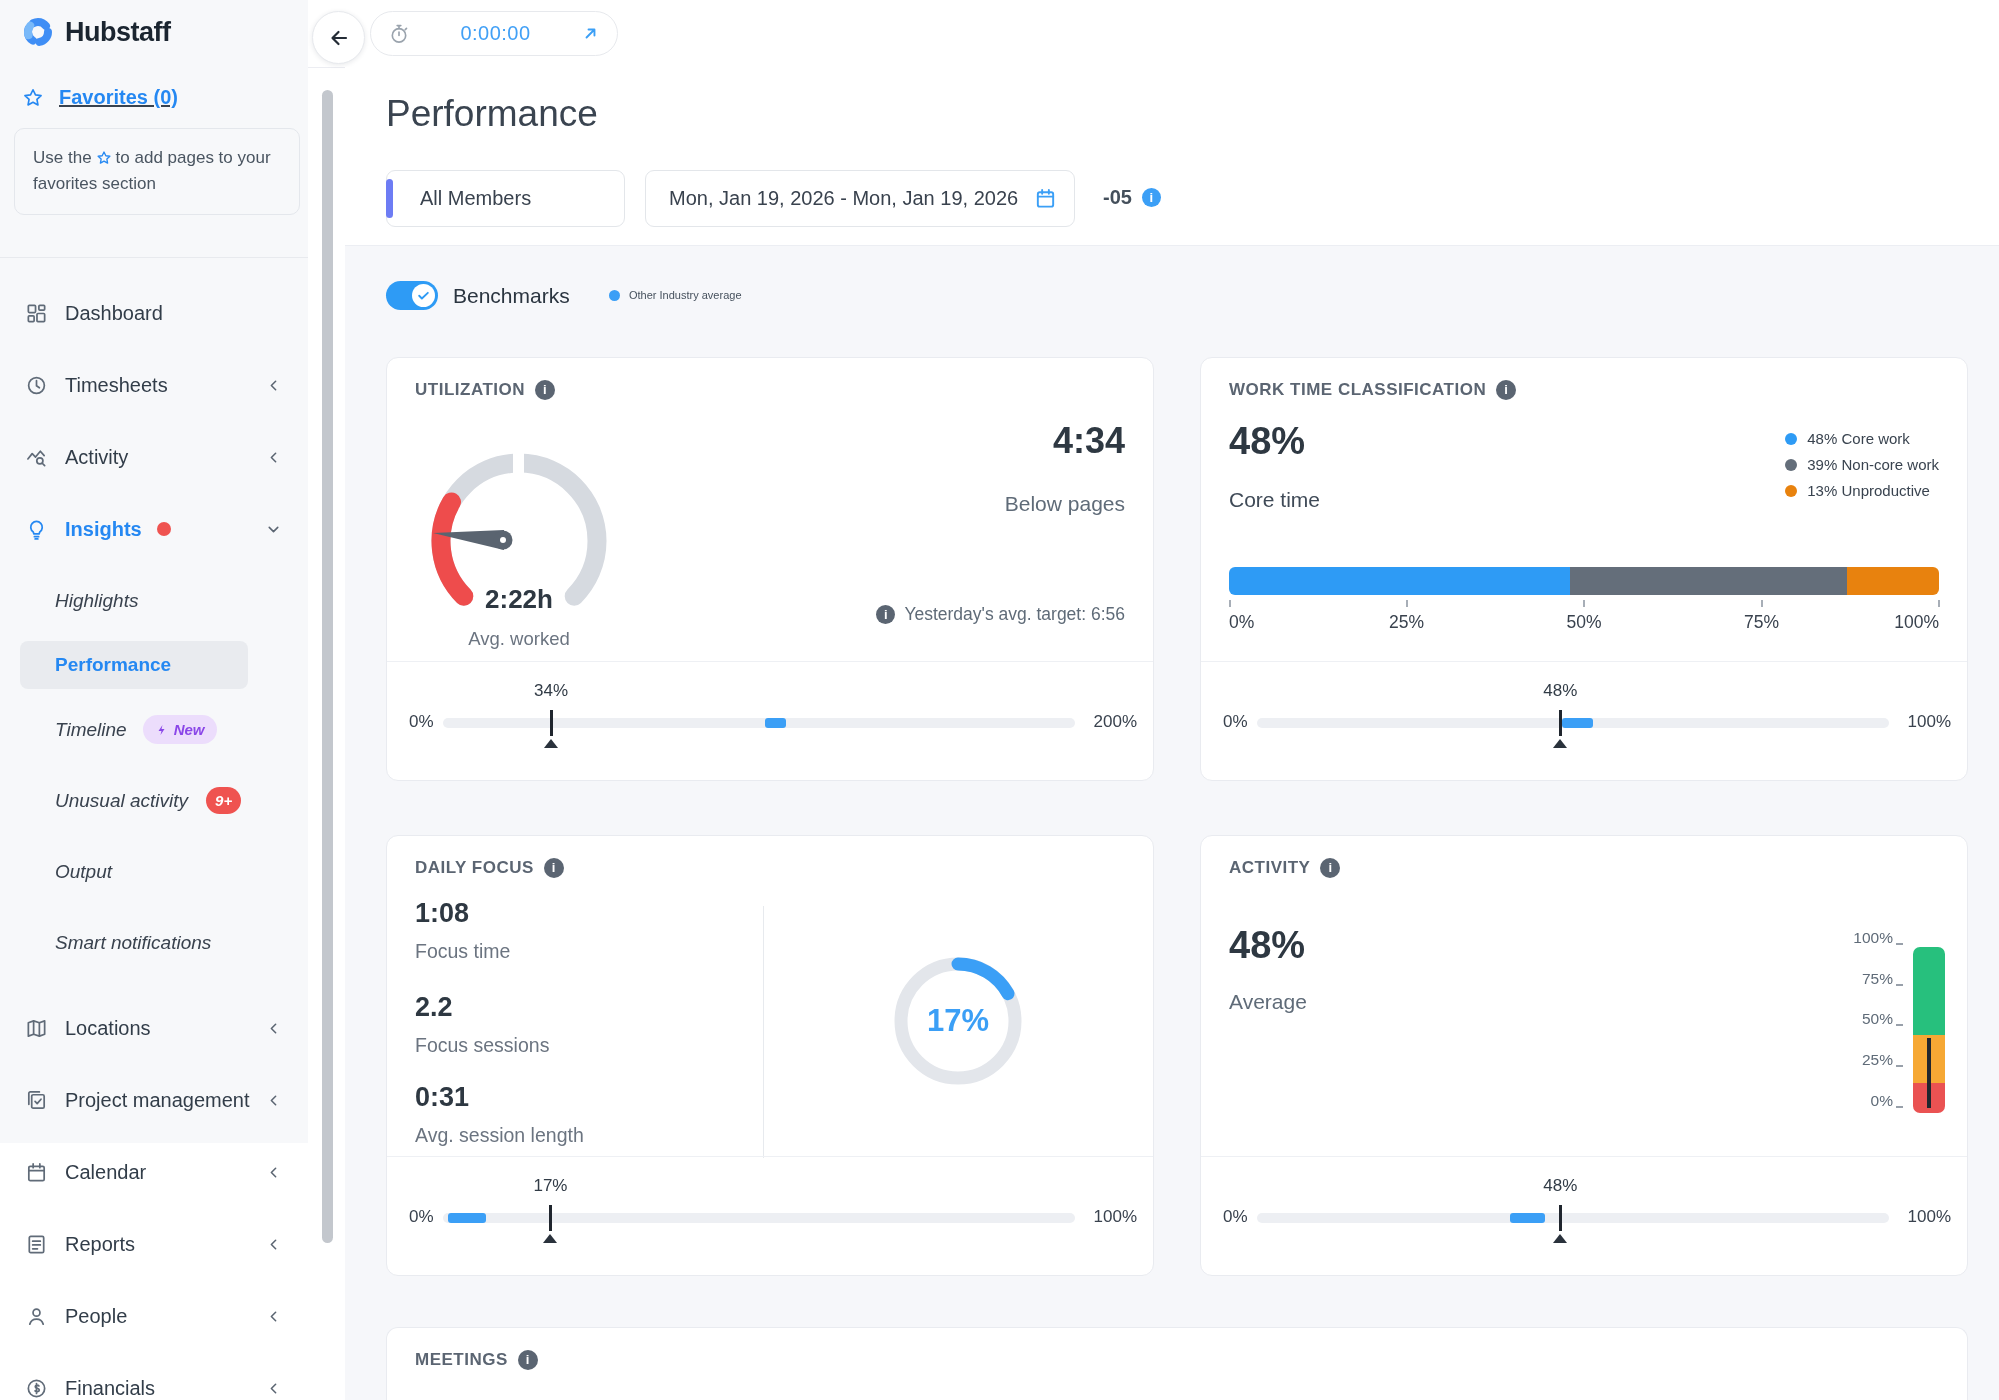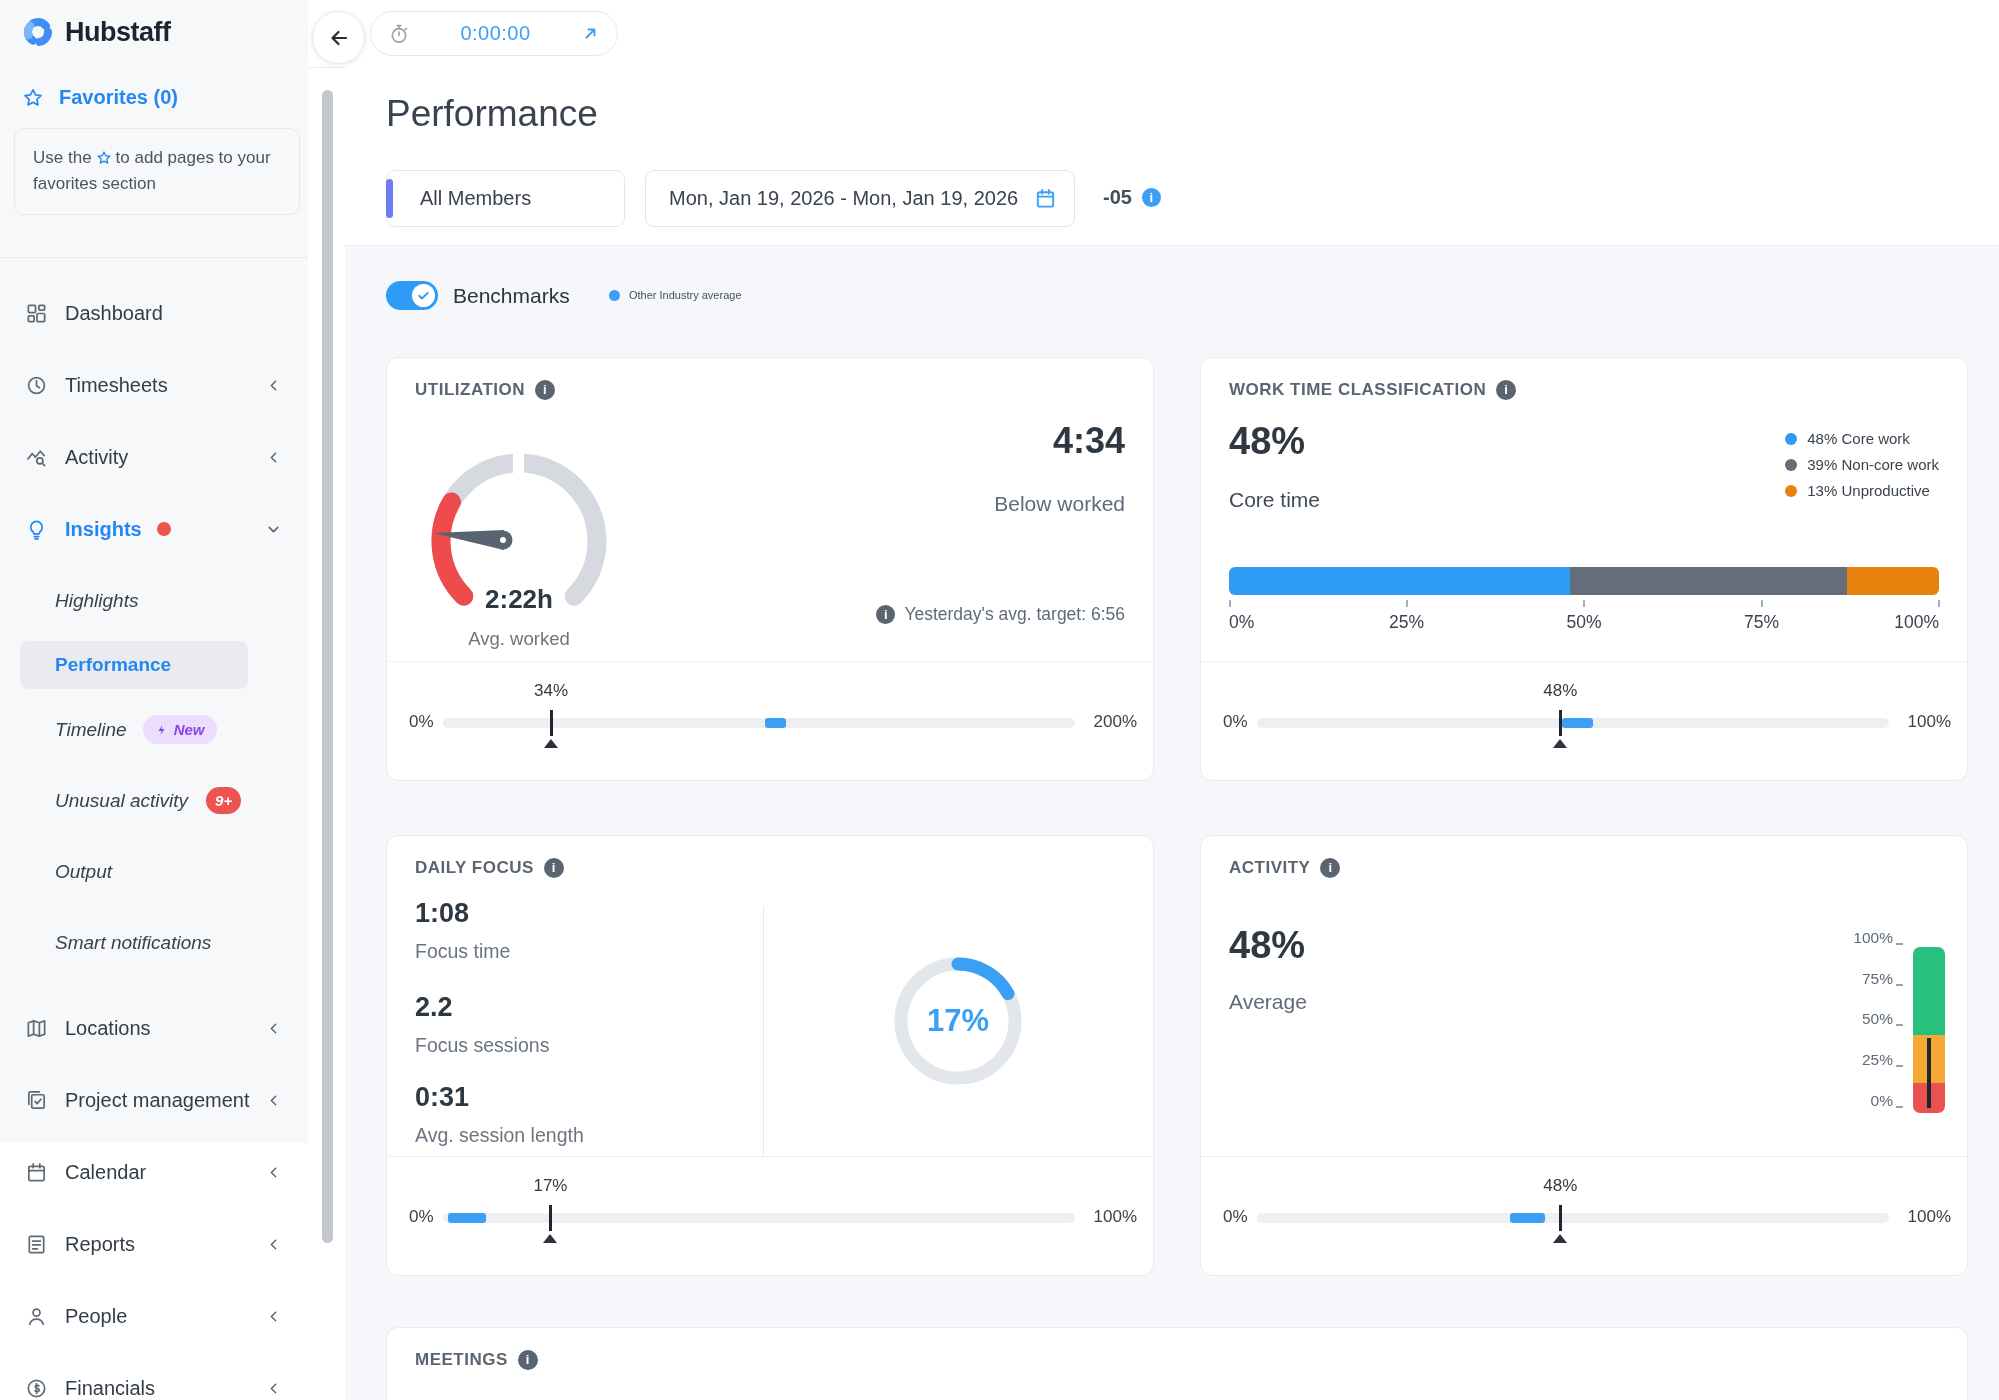--- a/index.html
+++ b/index.html
@@ -4,21 +4,21 @@
 <style>
   html,body{margin:0;padding:0;background:#fff;}
   #app{position:relative;width:1999px;height:1400px;overflow:hidden;
        font-family:"Liberation Sans","DejaVu Sans",sans-serif;color:#39424e;background:#fff;}
   svg{display:block}
 
   
   .sidebar{position:absolute;left:0;top:0;width:308px;height:1143px;background:#f7f8fa;z-index:2;}
   .logo-row{position:absolute;left:22px;top:16px;display:flex;align-items:center;gap:11px;}
   .logo-text{font-size:27px;font-weight:800;color:#1b2530;letter-spacing:-.5px;}
-  .fav-row{position:absolute;left:22px;top:86px;display:flex;align-items:center;gap:15px;}
+  .fav-row{position:absolute;left:22px;top:86px;display:flex;align-items:center;gap:15px;text-decoration:underline;}
   .fav-label{color:#2588f2;font-size:20px;font-weight:700;}
   .fav-hint{position:absolute;left:14px;right:8px;top:128px;border:1px solid #e4e7ec;border-radius:10px;
             padding:16px 18px;font-size:17px;color:#4a5561;line-height:1.55;}
   .hint-star{display:inline-block;vertical-align:-3px;margin:0 4px;}
   .side-divider{position:absolute;left:0;right:0;top:257px;height:1px;background:#e8eaee;}
   .nav{position:absolute;left:0;right:0;top:277px;}
   .nav-item{height:72px;display:flex;align-items:center;padding:0 26px 0 22px;cursor:pointer;}
   .nav-icon{width:28px;display:flex;justify-content:center;margin-right:15px;}
   .nav-label{font-size:20px;color:#323d49;flex:1;}
   .nav-item .chev{margin-left:auto;}
@@ -436,21 +436,21 @@
           <rect x="94" y="4" width="11" height="28" fill="#ffffff"></rect>
           <polygon points="14,87 85,84 85,104" fill="#5a6470"></polygon>
           <circle cx="84" cy="94" r="9.5" fill="#5a6470"></circle>
           <circle cx="84" cy="94" r="3" fill="#ffffff"></circle>
         </svg>
       </div>
       <div class="u-gval">2:22h</div>
       <div class="u-glabel">Avg. worked</div>
 
       <div class="u-headline">4:34</div>
-      <div class="u-status">Below worked</div>
+      <div class="u-status">Below pages</div>
       <div class="u-note">
         <span class="info small"></span>
         <span>Yesterday's avg. target: 6:56</span>
       </div>
 
       <div class="slider-area">
         <span class="s-min">0%</span>
         <div class="s-track">
           <div class="s-bench" style="left: 51%; width: 3.2%;"></div>
           <div class="s-marker" style="left: 17.1%;">

